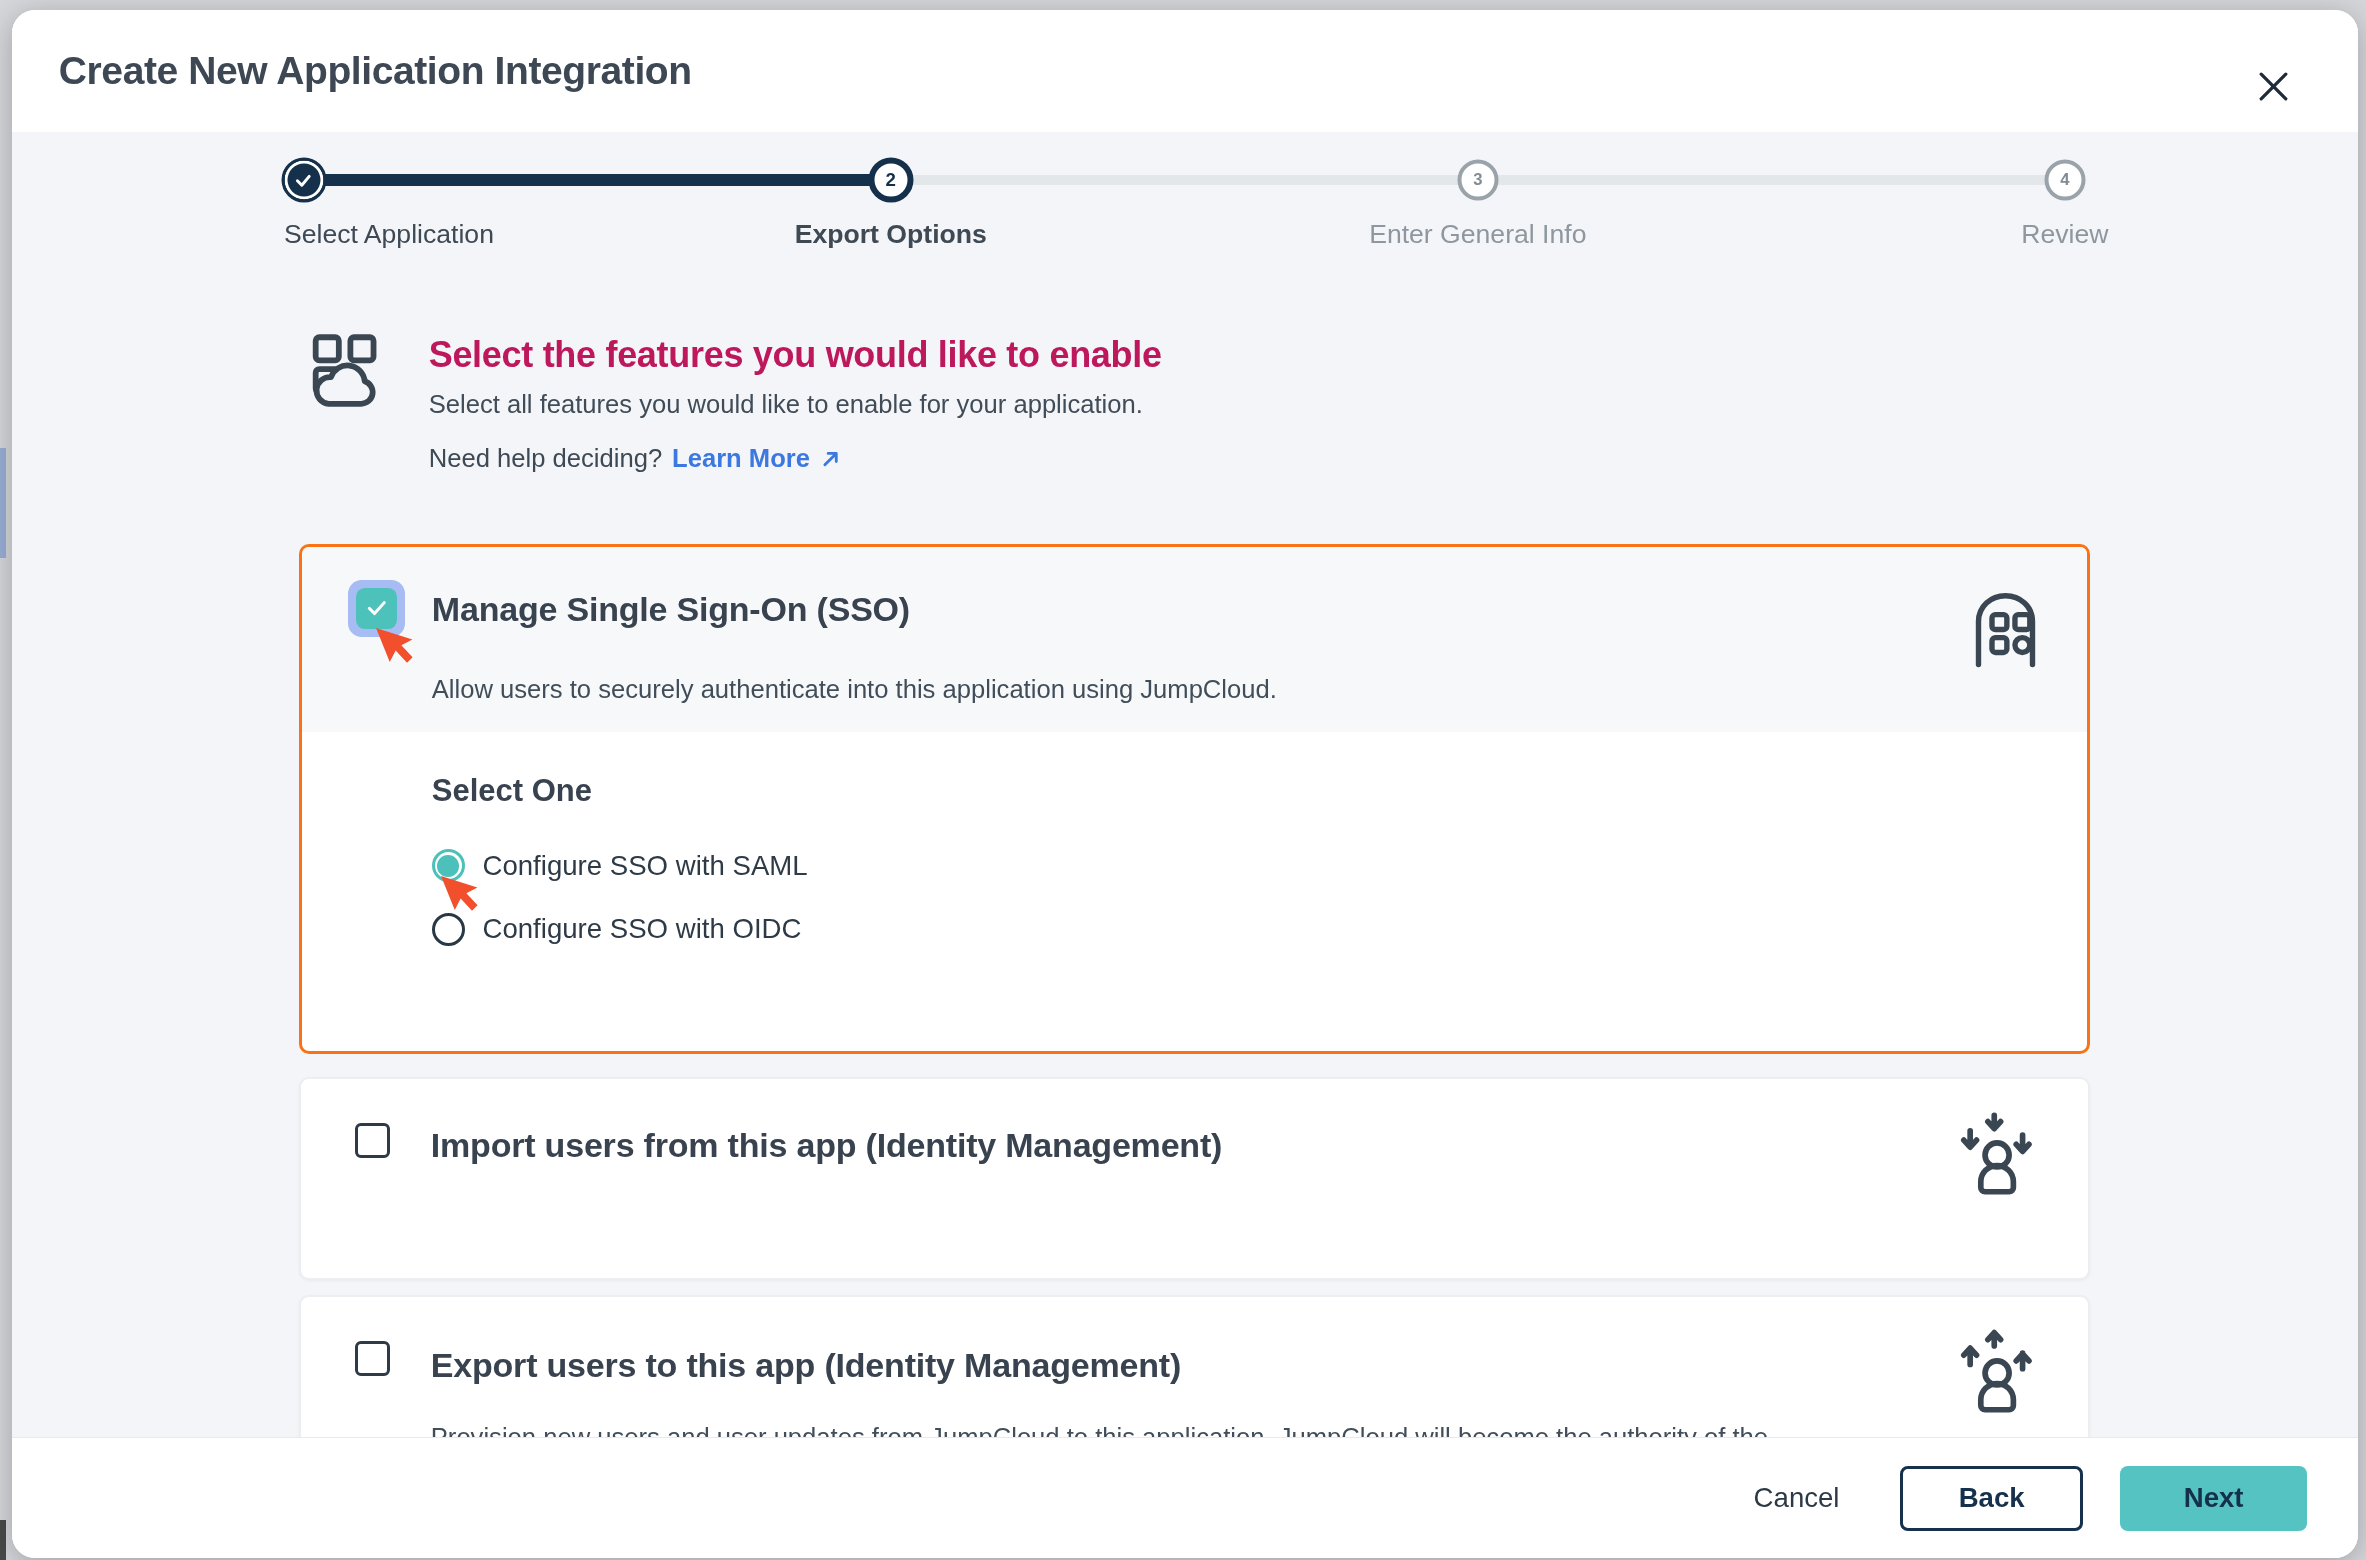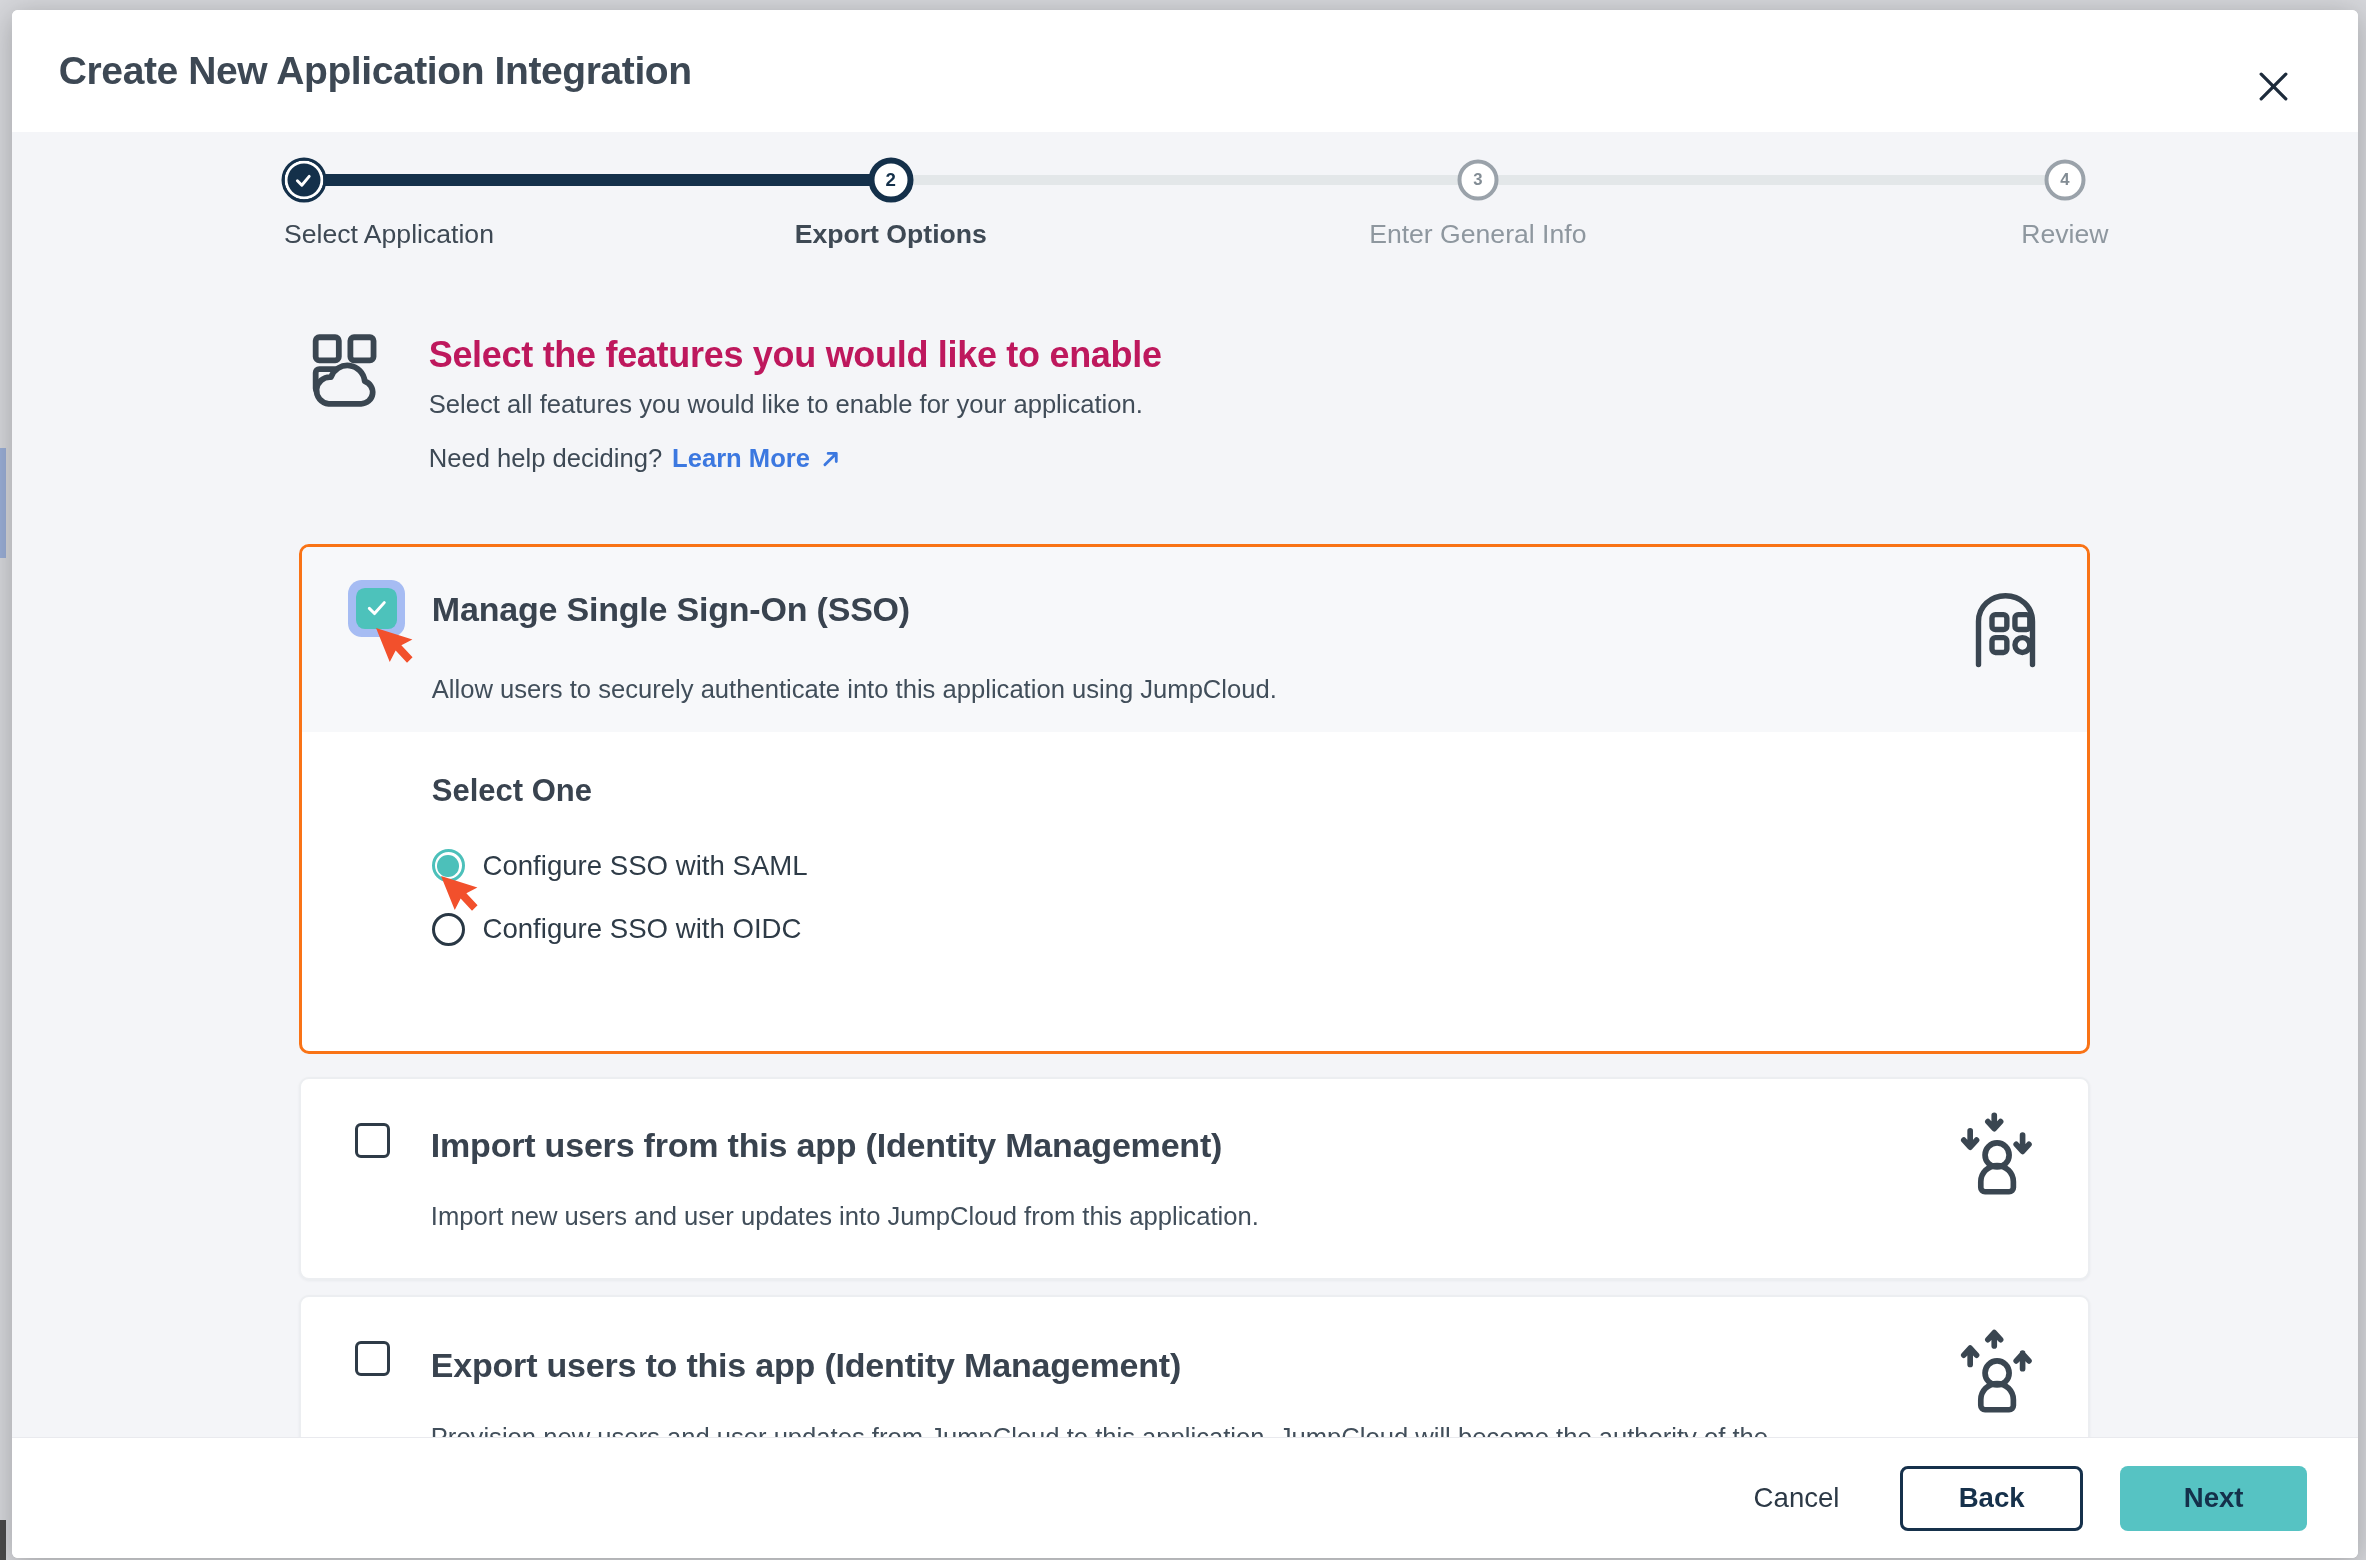--- a/index.html
+++ b/index.html
@@ -9,21 +9,21 @@
     font-family:"Liberation Sans", sans-serif;
     -webkit-font-smoothing:antialiased;
   }
   
   .sliver{position:absolute;left:0;width:5.9px;}
   .sliver.blue{top:448px;height:110px;background:#9aaed6;}
   .sliver.dark{top:1520px;height:40px;background:#4a4a4a;}
 
   .modal{
     position:absolute;left:11.8px;top:9.9px;right:7.9px;bottom:2px;
-    background:#ffffff;border-radius:6px;overflow:hidden;
+    background:#ffffff;border-radius:23px;overflow:hidden;
     display:flex;flex-direction:column;
     box-shadow:0 5.9px 29.6px rgba(0,0,0,0.25);
   }
   
   .modal-header{height:122px;flex:0 0 auto;background:#fff;position:relative;display:flex;align-items:center;padding:0 63px 0 47px;}
   .modal-title{margin:0;font-size:39px;font-weight:700;color:#3d4854;letter-spacing:-0.4px;}
   .close-btn{position:absolute;right:61px;top:53px;width:47px;height:47px;border:none;background:transparent;cursor:pointer;padding:0;display:flex;align-items:center;justify-content:center;}
 
   
   .modal-body{flex:1 1 auto;background:#f4f5f8;overflow:hidden;position:relative;}
@@ -206,21 +206,20 @@
           <label class="radio-row r2">
             <span class="radio off"></span>
             <span class="radio-label">Configure SSO with OIDC</span>
           </label>
         </div>
       </div>
 
       <div class="card plain import">
         <span class="checkbox-empty"></span>
         <h3 class="card-title">Import users from this app (Identity Management)</h3>
-        <p class="card-desc">Import new users and user updates into JumpCloud from this application.</p>
         <svg class="card-icon" width="85" height="85" viewBox="0 0 60 60">
           <g fill="none" stroke="#3a4651" stroke-width="4" stroke-linecap="round" stroke-linejoin="round">
             <circle cx="29" cy="31" r="8.5"></circle>
             <path d="M17.5 50 a11.5 11.5 0 0 1 23 0 v4 a3 3 0 0 1 -3 3 h-17 a3 3 0 0 1 -3 -3 z"></path>
             <path d="M10 14 v11 M5.5 20.5 L10 25.5 L14.5 20.5"></path>
             <path d="M27 3 v9 M22.5 7.5 L27 12.5 L31.5 7.5"></path>
             <path d="M47 17 v11 M42.5 23.5 L47 28.5 L51.5 23.5"></path>
           </g>
         </svg>
       </div>

